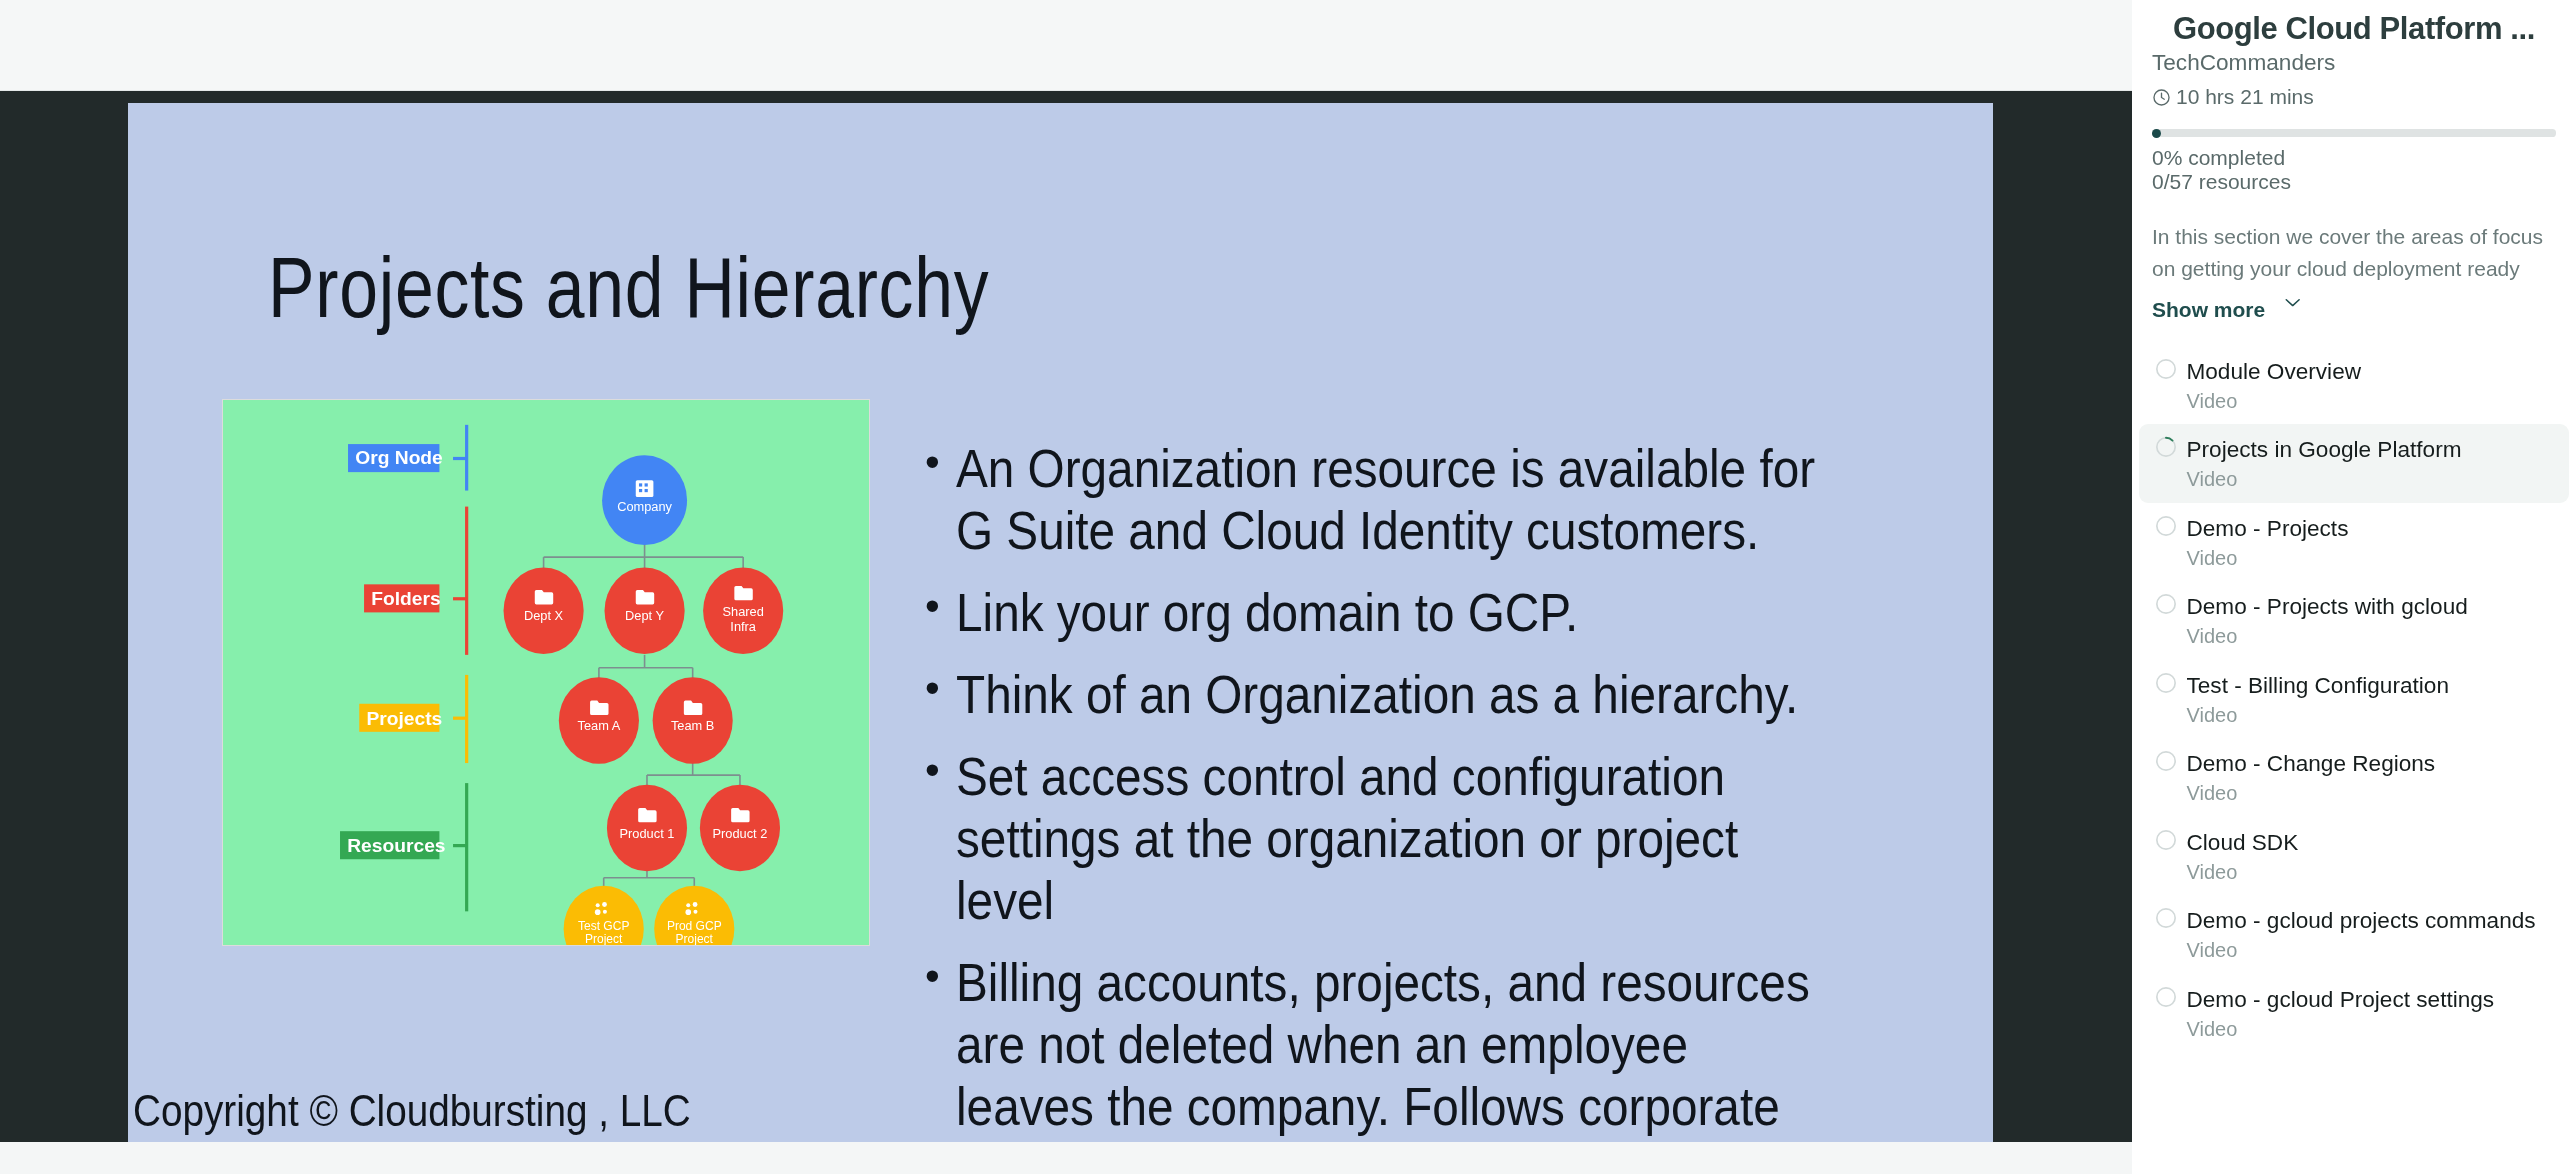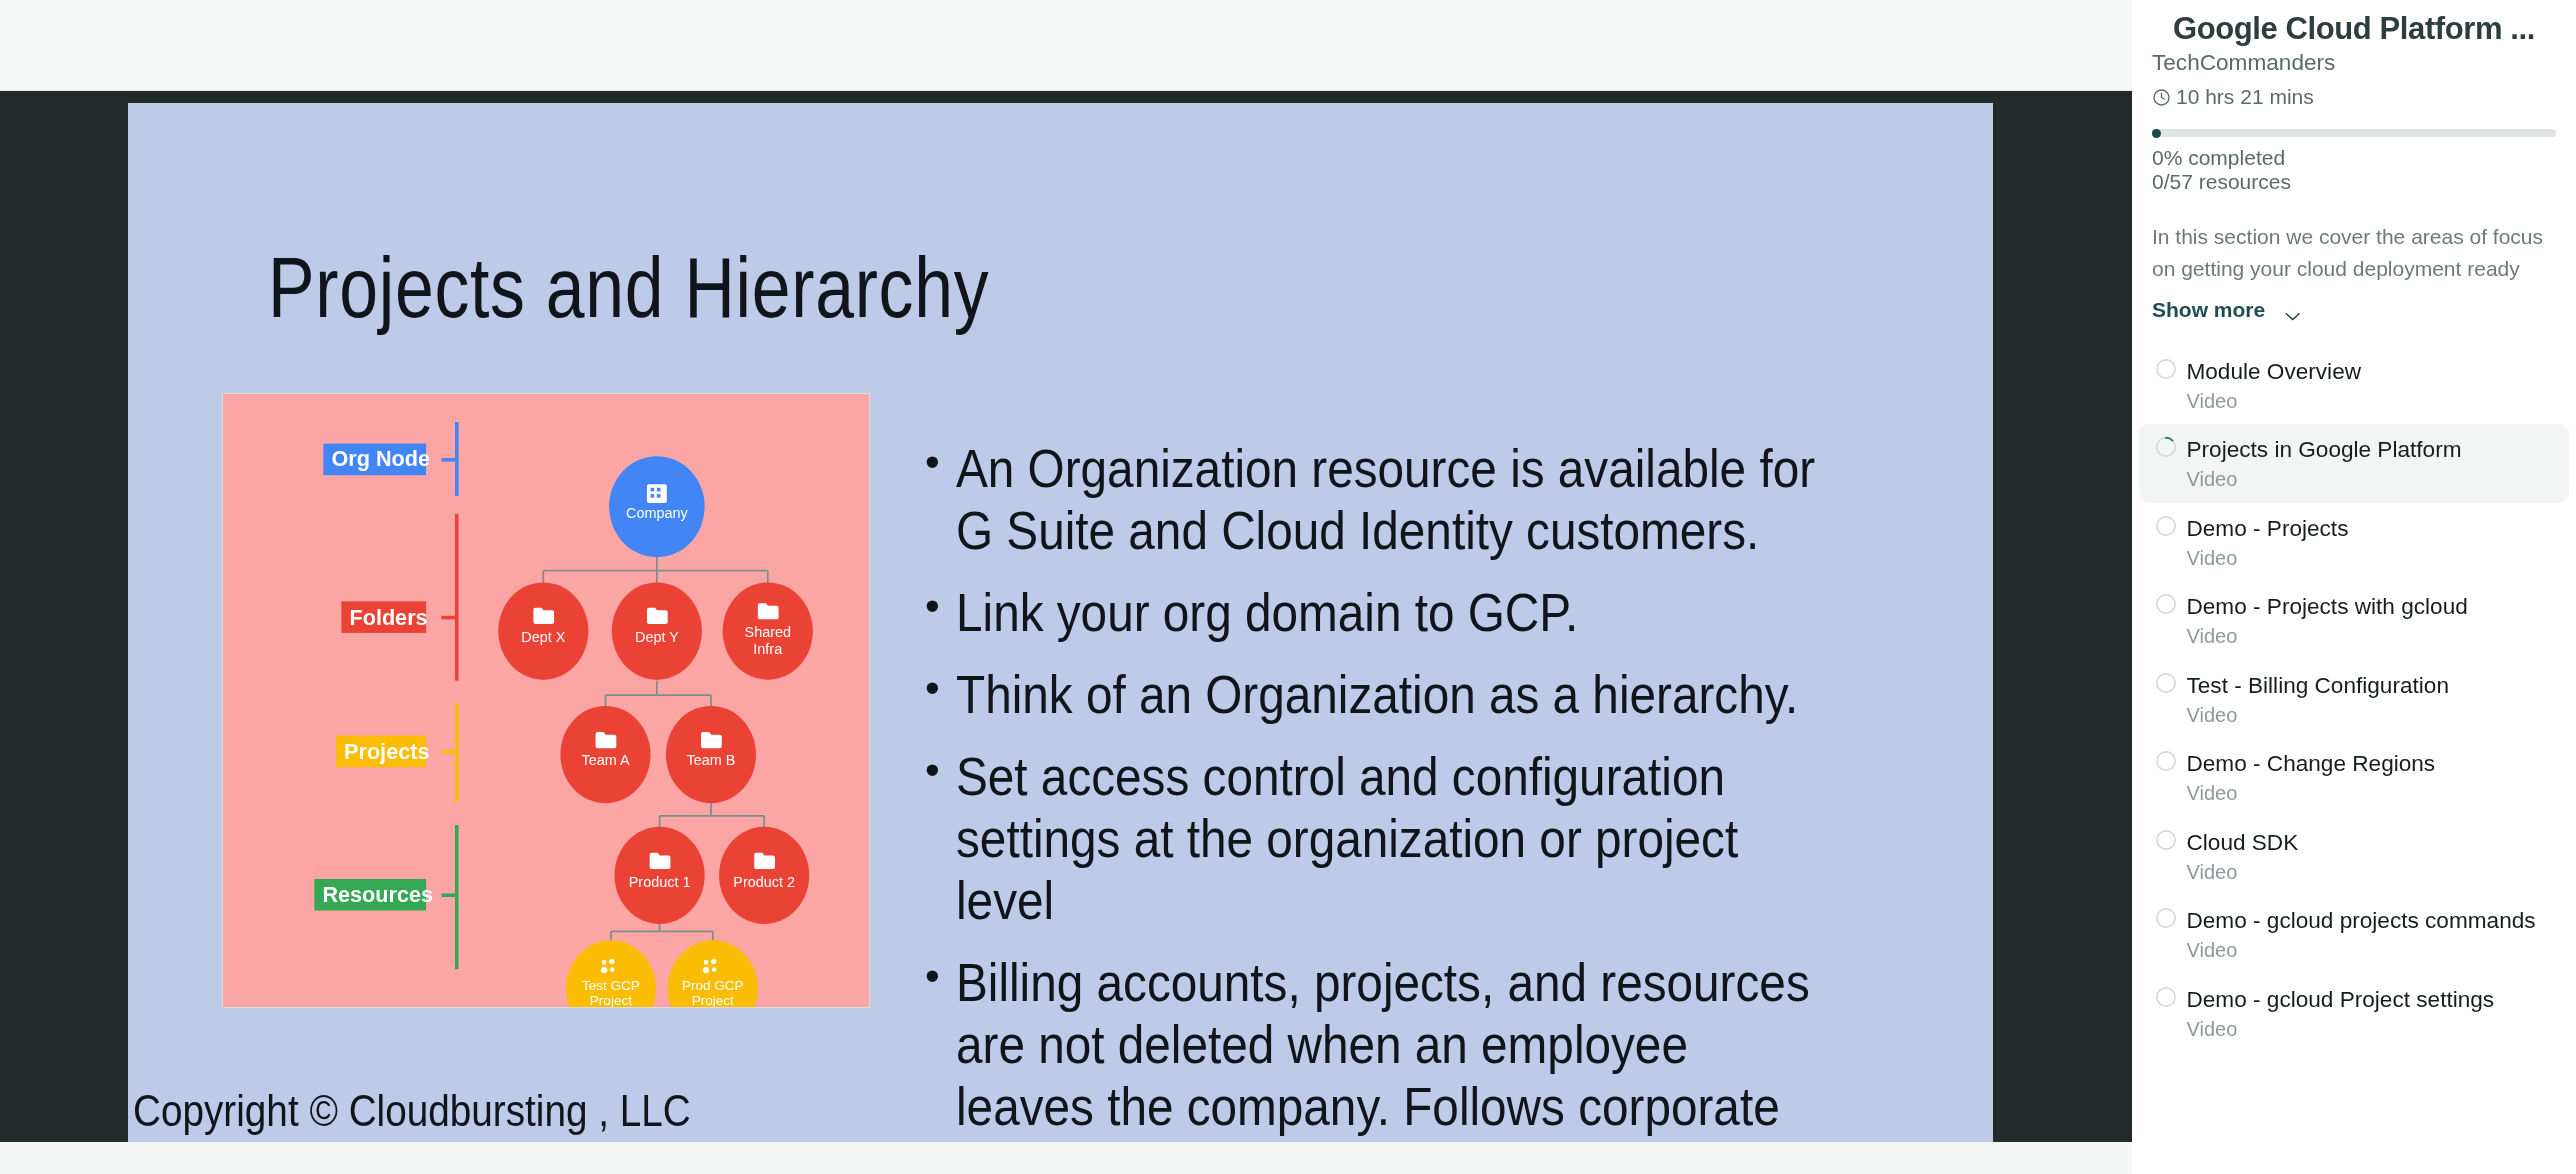--- a/index.html
+++ b/index.html
@@ -86,23 +86,23 @@
     line-height: 1.17;
     color: #10151c;
     transform: scaleX(0.90);
     transform-origin: left top;
     width: 111%;
   }
 
   
   #diagram {
     position: absolute;
-    left: 94px; top: 290px;
-    width: 648px; height: 615px;
-    background: #fca5a5;
+    left: 94px; top: 296px;
+    width: 648px; height: 547px;
+    background: #86efac;
     border: 0.9px solid #dcdcdc;
   }
   #diagram svg { display: block; width: 100%; height: 100%; }
 
   
   #sidebar {
     position: absolute;
     right: 0; top: 0;
     width: 444px; height: 1175px;
     background: #ffffff;
@@ -151,21 +151,21 @@
   }
 
   .sb-desc {
     margin: 27px 20px 0 20px;
     font-size: 21px;
     line-height: 1.55;
     color: #6b7a7a;
   }
   .sb-showmore {
     margin: 12.7px 20px 0 20px;
-    display: inline-flex; align-items: flex-end; gap: 20px;
+    display: inline-flex; align-items: flex-start; gap: 20px;
     font-size: 21px; font-weight: bold; color: #1f4d4d;
     cursor: pointer;
   }
   .chev-down { width: 15.4px; height: 10px; display:block; }
 
   
   #lesson-list { margin-top: 23.5px; }
   .lesson {
     display: flex; align-items: flex-start;
     gap: 9px;

